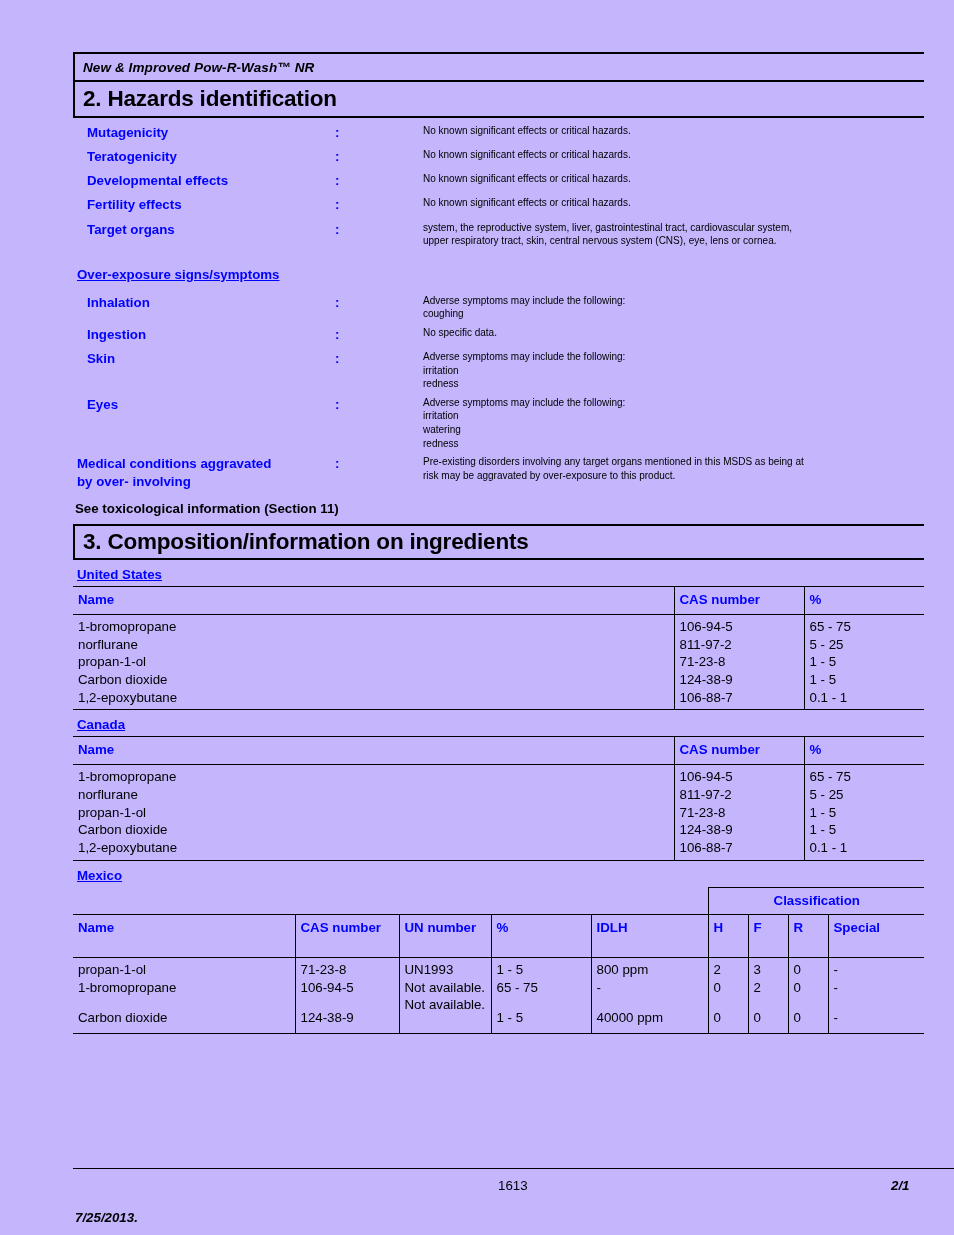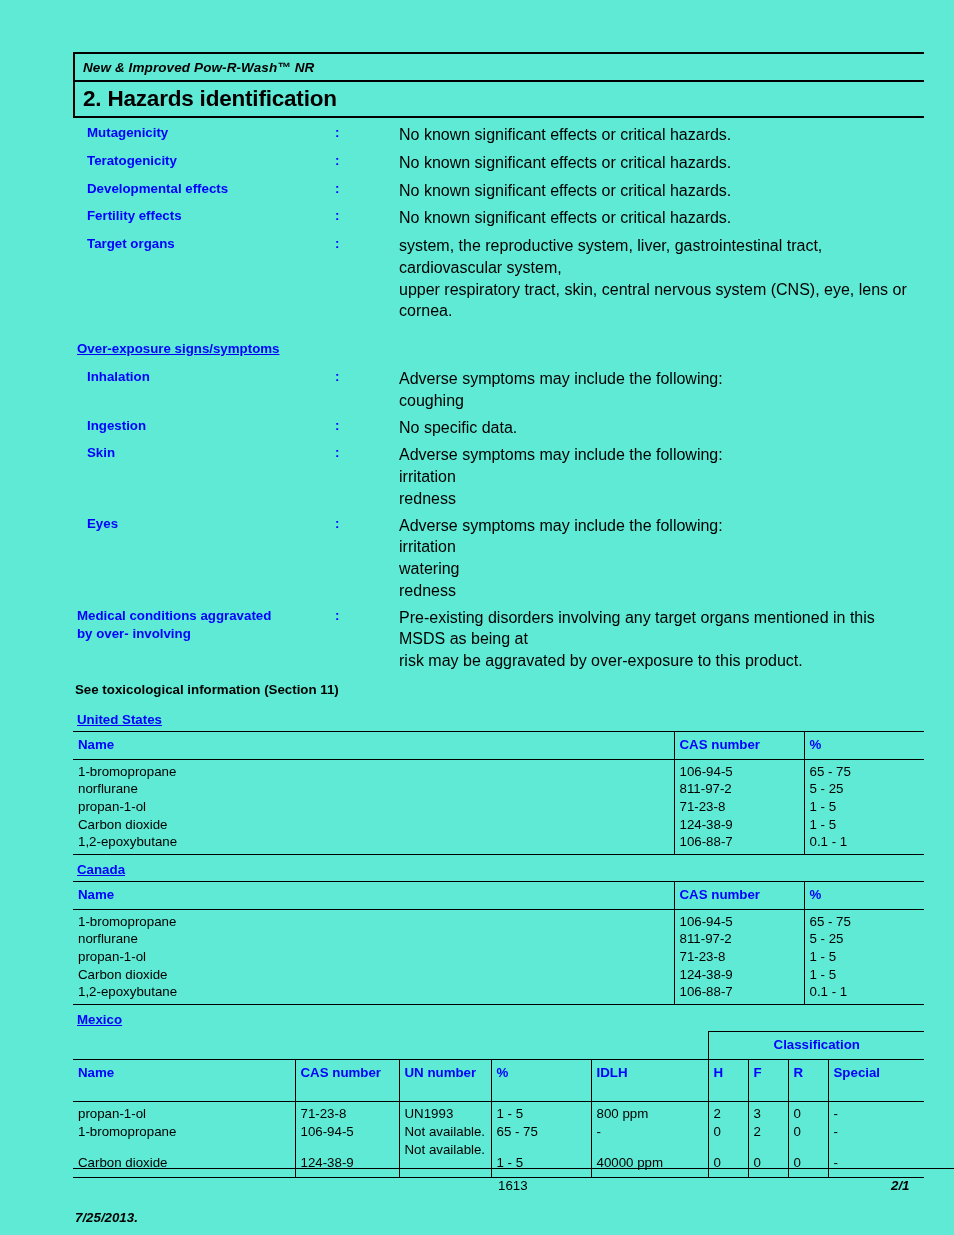--- a/index.html
+++ b/index.html
@@ -9,21 +9,21 @@
     background: #ffffff;
   }
   body {
     font-family: "Liberation Sans", sans-serif;
     color: #000000;
   }
   .page {
     position: relative;
     width: 954px;
     height: 1235px;
-    background: #5eead4;
+    background: #c4b5fd;
     overflow: hidden;
   }
   .content {
     position: absolute;
     left: 73px;
     top: 52px;
     width: 851px;
   }
 
   
@@ -75,23 +75,24 @@
   .row .colon {
     width: 16px;
     flex: 0 0 16px;
     color: #0000ff;
     font-weight: bold;
     font-size: 13.3px;
     line-height: 1.36;
   }
   .row .val {
     flex: 1 1 auto;
-    font-size: 16px;
+    font-size: 10px;
     line-height: 1.36;
     color: #000;
+    margin-left: 24px;
   }
   .val .ln { display: block; }
 
   
   .subhead {
     color: #0000ff;
     font-weight: bold;
     font-size: 13.3px;
     text-decoration: underline;
     margin: 14px 0 6px 4px;
@@ -323,20 +324,23 @@
           <span class="ln">Pre-existing disorders involving any target organs mentioned in this MSDS as being at</span>
           <span class="ln">risk may be aggravated by over-exposure to this product.</span>
         </div>
       </div>
 
     </div>
 
     <div class="plain-note">See toxicological information (Section 11)</div>
 
     
+    <div class="section-bar tight">
+      <span>3. Composition/information on ingredients</span>
+    </div>
 
     
     <div class="subhead tbl">United States</div>
     <table class="msds">
       <colgroup>
           <col style="width:601px">
           <col style="width:130px">
           <col style="width:120px">
         </colgroup>
       <thead>

